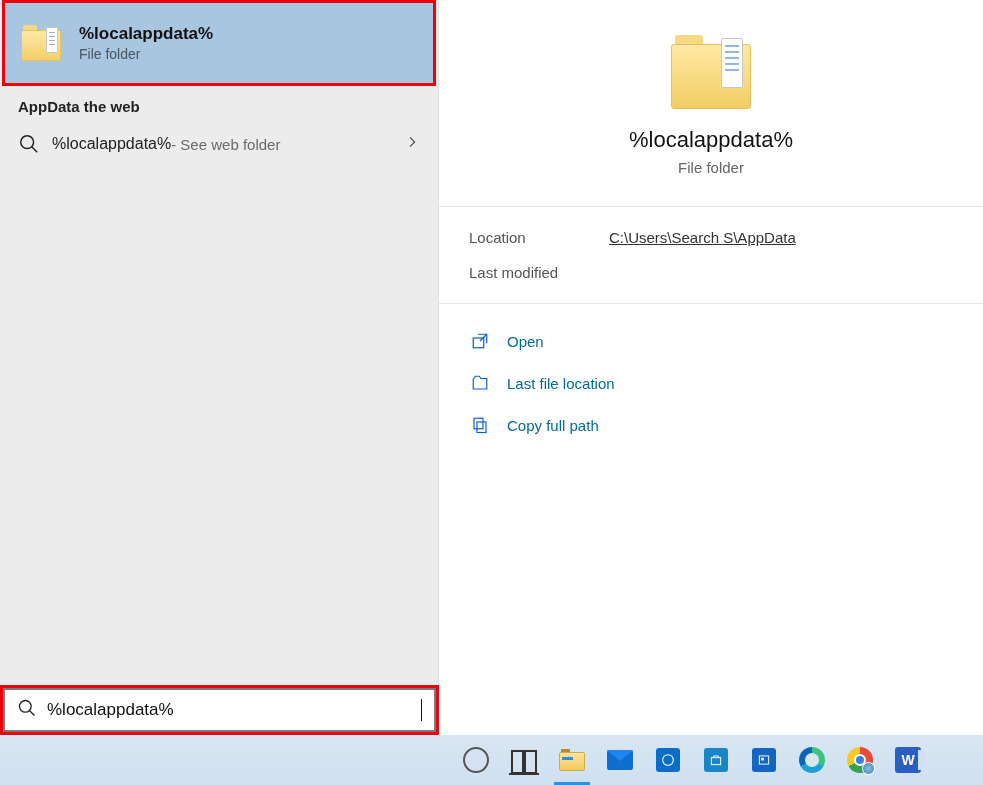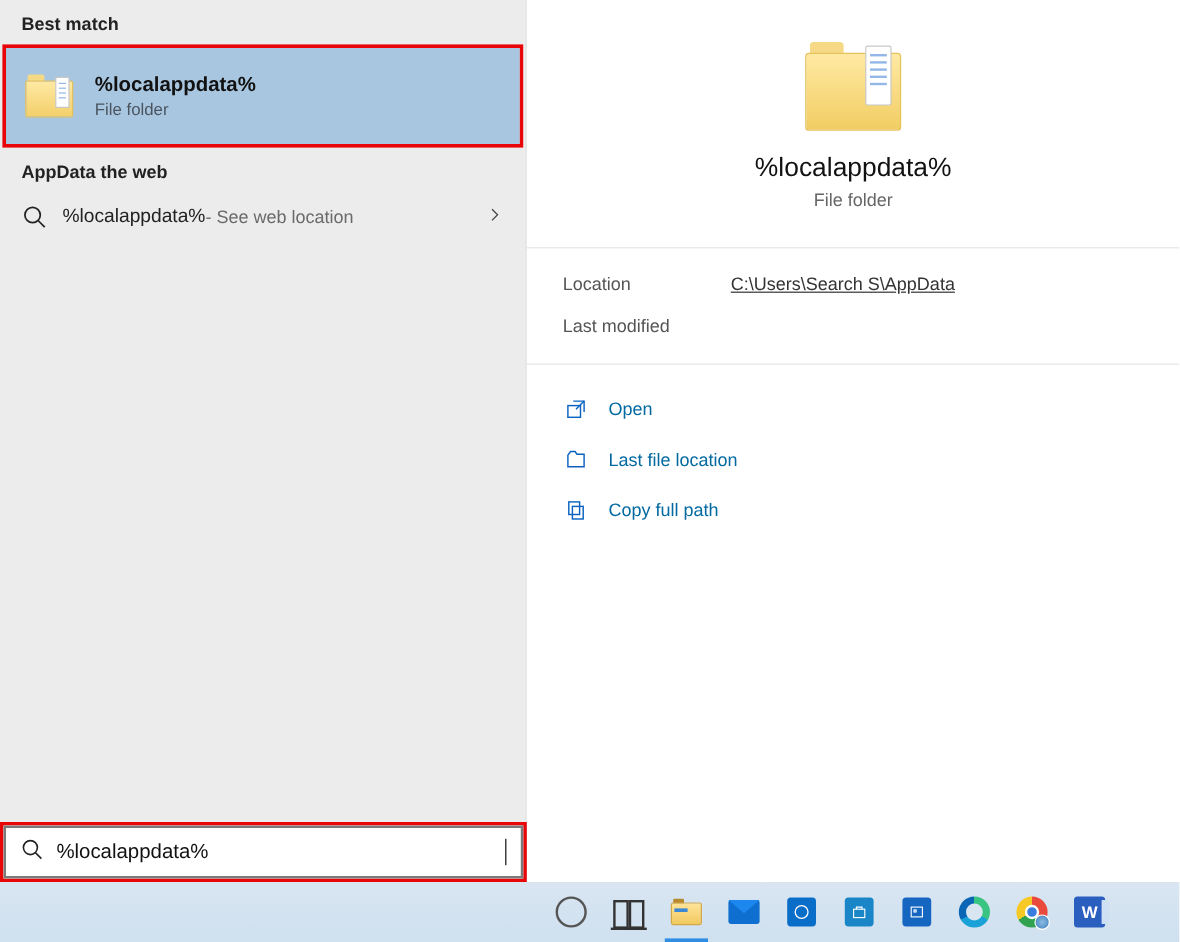--- a/index.html
+++ b/index.html
@@ -151,21 +151,20 @@
   .chrome-badge{position:absolute;bottom:-2px;right:-2px;width:13px;height:13px;border-radius:50%;background:radial-gradient(#8bbce6,#3d7fb8);border:1px solid #fff;}
 
   .word-ic{width:26px;height:26px;background:#2a5fbf;border-radius:3px;display:flex;align-items:center;justify-content:center;color:#fff;font-weight:bold;font-size:14px;position:relative;}
   .word-ic::after{content:"";position:absolute;right:-3px;top:3px;width:6px;height:20px;background:#cfe0f4;border-radius:0 2px 2px 0;}
 </style>
 </head>
 <body>
 <div class="root">
 
   <div class="left-pane">
-    <div class="section-header">Best match</div>
 
     <div class="highlight-box">
       <div class="best-match-item">
         <div class="folder-icon">
           <div class="tab"></div>
             <div class="body"></div>
             <div class="paper"></div>
         </div>
         <div class="best-match-text">
           <div class="title">%localappdata%</div>
@@ -177,21 +176,21 @@
     <div class="section-header">AppData the web</div>
 
     <div class="web-result">
       <span class="search-glyph">
         <svg viewBox="0 0 24 24">
             <circle cx="10" cy="10" r="7"></circle>
             <line x1="15" y1="15" x2="21" y2="21"></line>
           </svg>
       </span>
       <span class="wr-main">%localappdata%</span>
-      <span class="wr-sub"> - See web location</span>
+      <span class="wr-sub"> - See web folder</span>
       <span class="chevron">
         <svg viewBox="0 0 24 24" width="16" height="16">
             <polyline points="9 5 16 12 9 19"></polyline>
           </svg>
       </span>
     </div>
   </div>
 
   <div class="right-pane">
     <div class="detail-hero">

